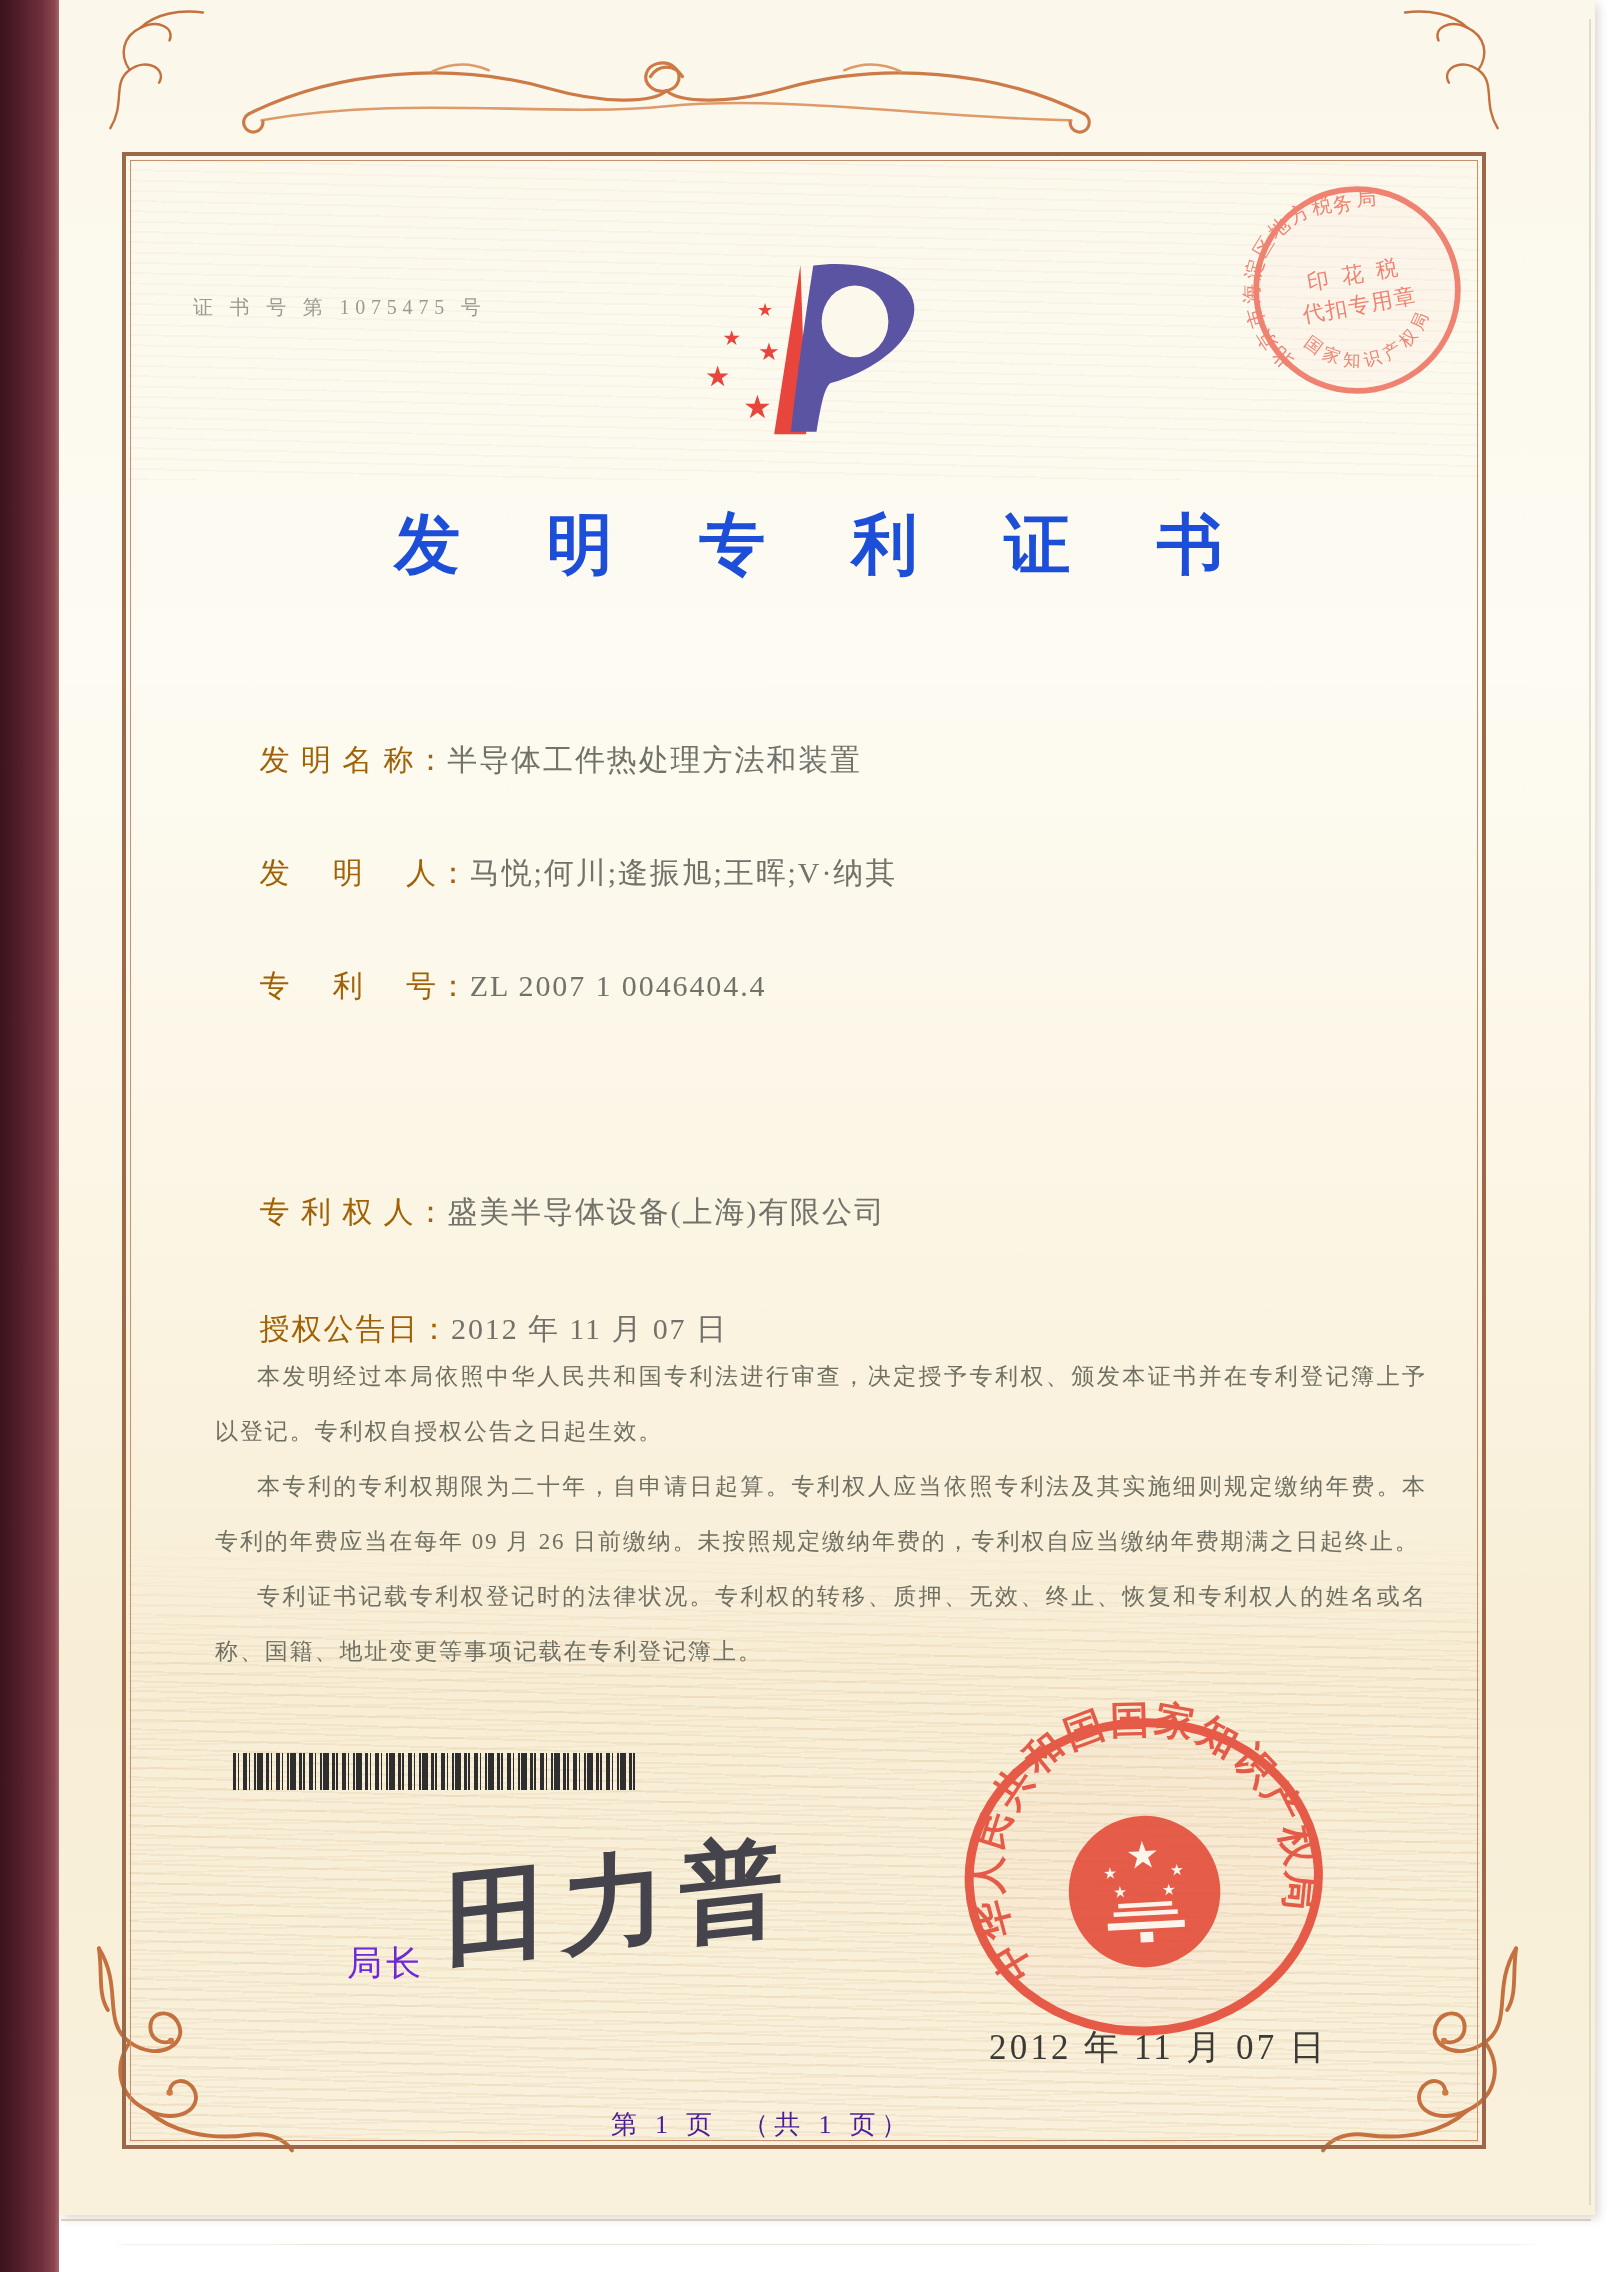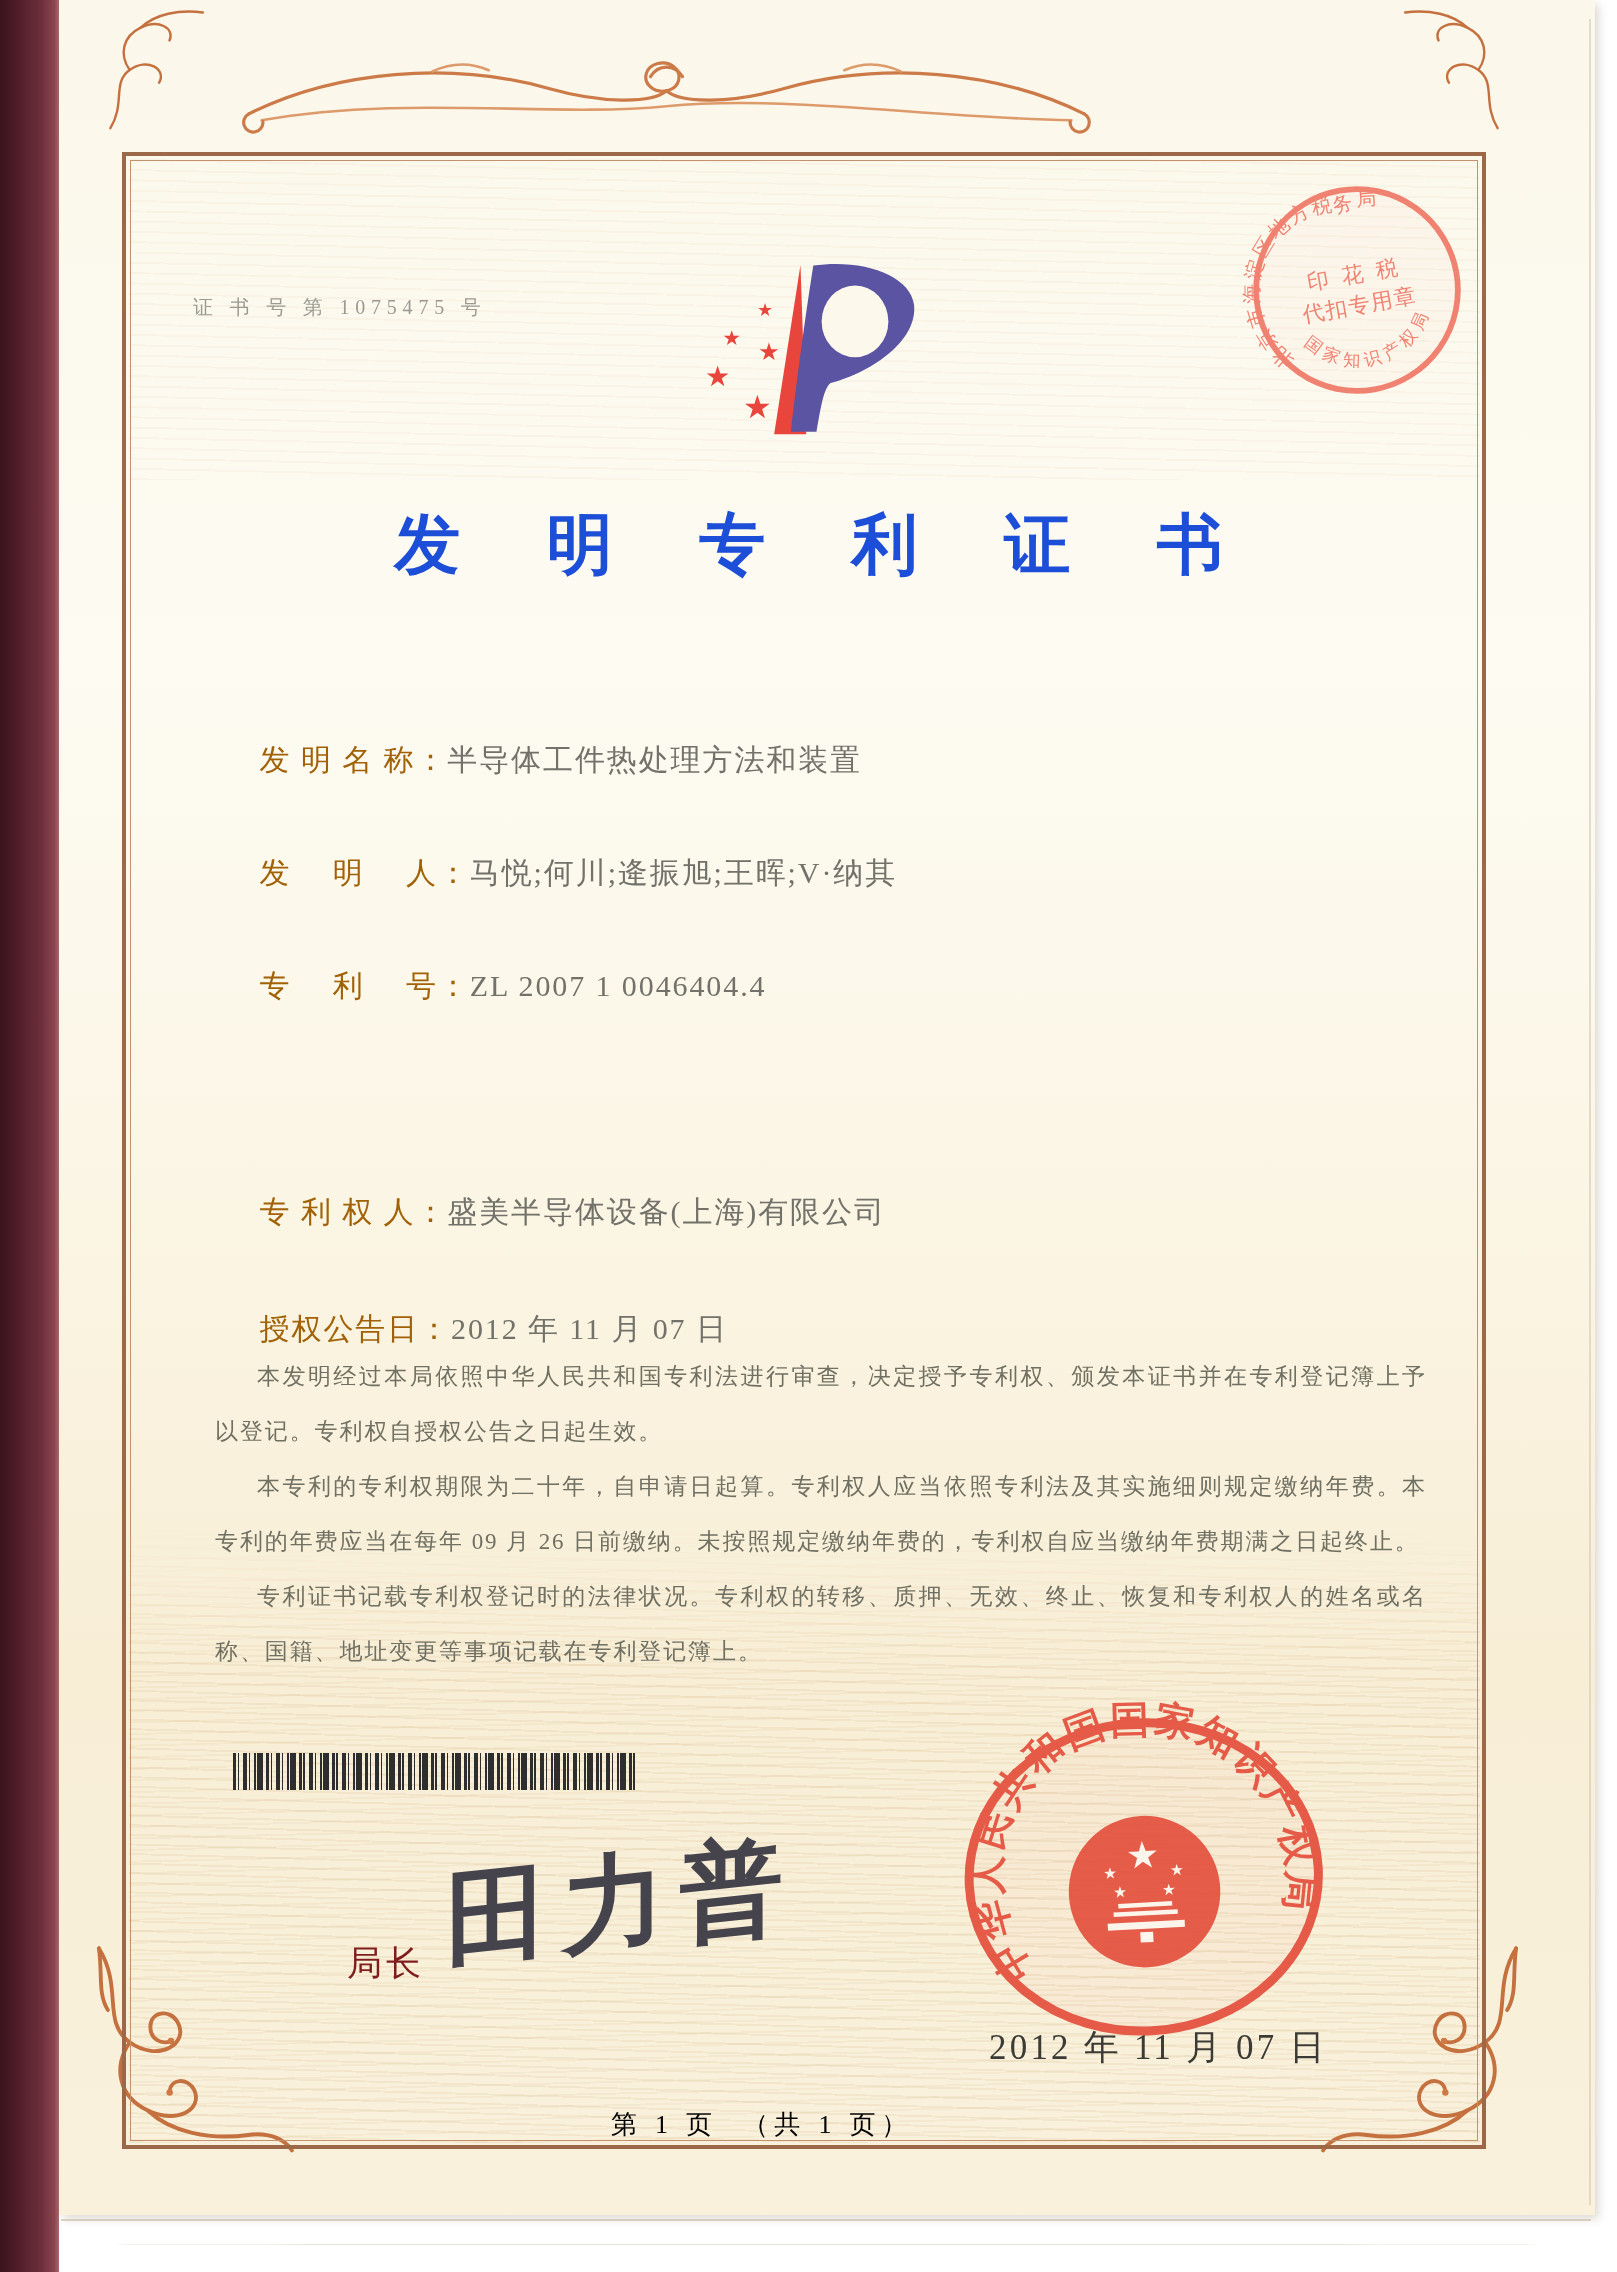--- a/index.html
+++ b/index.html
@@ -40,26 +40,26 @@
   .r1{top:706px}.r2{top:819px}.r3{top:932px}.r4{top:1046px}.r5{top:1158px}.r6{top:1275px}
   .paras{position:absolute;left:215px;top:1349px;width:1212px;font-size:23px;line-height:55px;
          color:#6f6f62;letter-spacing:1.9px;text-align:justify;}
   .paras p{margin:0;text-indent:42px;}
   
   .barcode{position:absolute;left:233px;top:1753px;width:404px;height:37px;
     background:repeating-linear-gradient(90deg,
       #2e2e2e 0 2.6px,transparent 2.6px 4.5px,#2e2e2e 4.5px 5.8px,transparent 5.8px 9.6px,
       #2e2e2e 9.6px 14px,transparent 14px 16px,#2e2e2e 16px 17.4px,transparent 17.4px 21px,
       #2e2e2e 21px 23px,transparent 23px 24.4px,#2e2e2e 24.4px 30px,transparent 30px 33px);}
-  .director{position:absolute;left:347px;top:1940px;font-size:35px;letter-spacing:3.9px;color:#7f1d1d;}
+  .director{position:absolute;left:347px;top:1940px;font-size:35px;letter-spacing:3.9px;color:#6d28d9;}
   .signature{position:absolute;left:444px;top:1834px;font-size:104px;font-weight:700;letter-spacing:14px;
              color:#45434b;transform:rotate(-6deg) skewX(-6deg);}
   .seal-date{position:absolute;left:989px;top:2024px;font-size:35px;letter-spacing:3.2px;color:#3c3a35;white-space:pre;}
   .footer{position:absolute;left:0;top:2107px;width:1524px;text-align:center;font-size:26px;
-          letter-spacing:5.8px;color:#000000;white-space:pre;}
+          letter-spacing:5.8px;color:#4c1d95;white-space:pre;}
   svg{position:absolute;overflow:visible;}
   .flourish path{fill:none;stroke:#c4703f;stroke-width:6;stroke-linecap:round;}
   .flourish circle{fill:#cf7a45;}
   .band path{fill:none;stroke:#cc7a48;stroke-width:5;stroke-linecap:round;}
   .band .lite{stroke:#dd9a6a;stroke-width:4;}
 </style>
 </head>
 <body>
 
 <div id="page">

